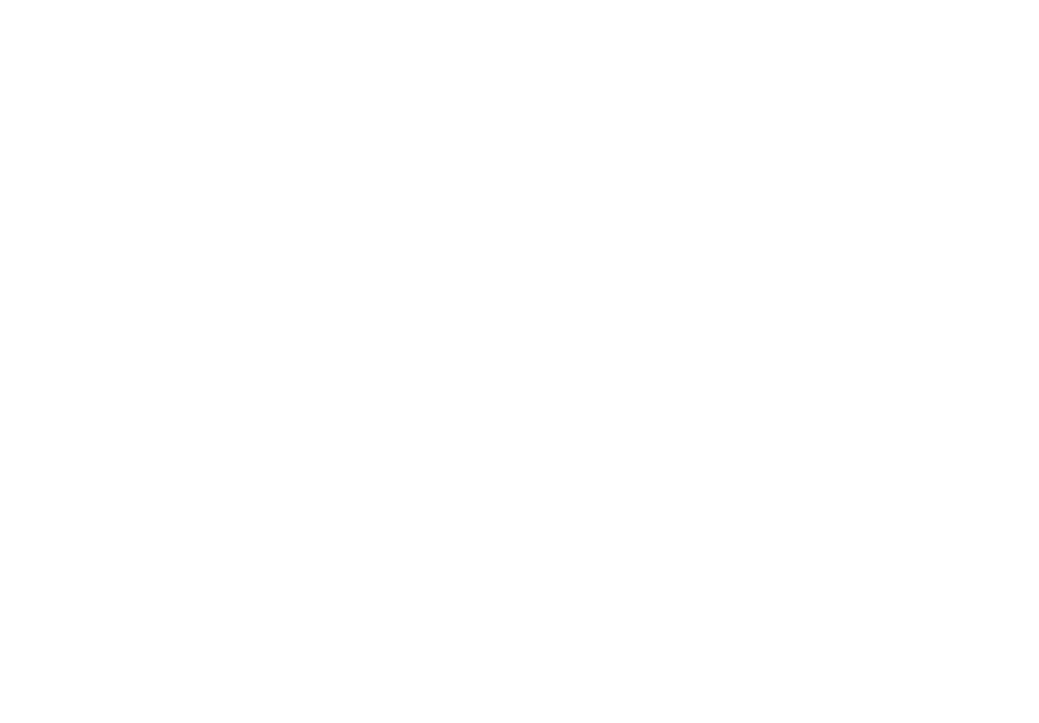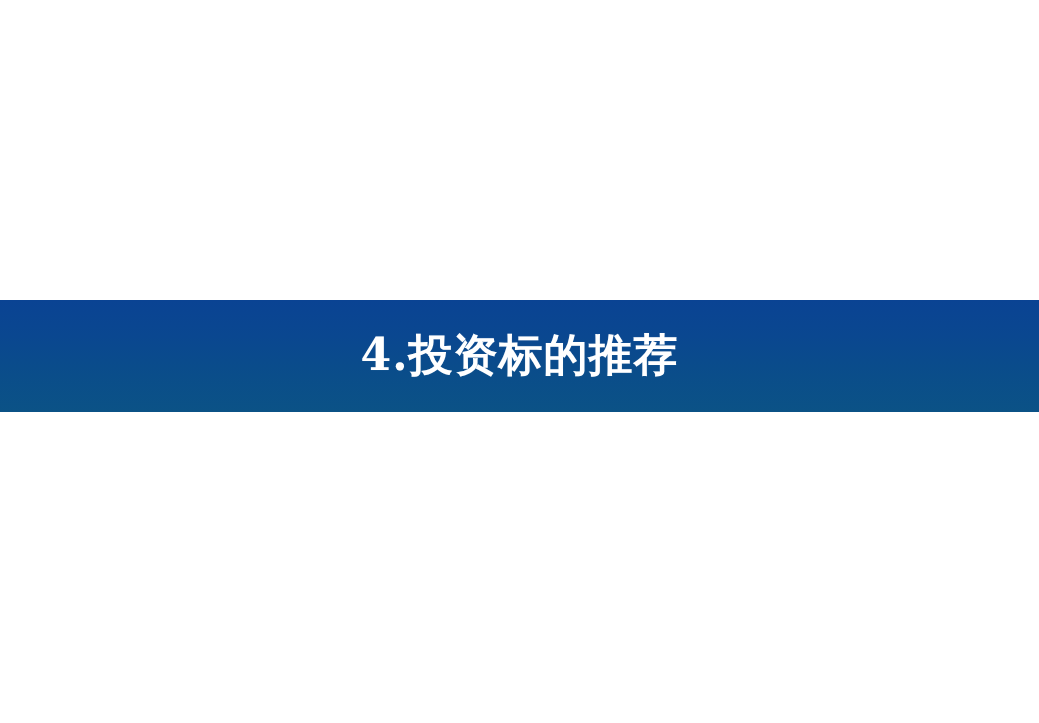--- a/index.html
+++ b/index.html
@@ -71,23 +71,20 @@
     height: 61px;
   }
 </style>
 </head>
 <body>
 
 <div class="slide">
 
   <div class="upper-blank"></div>
 
-  <div class="section-band">
-    <div class="section-title">4.投资标的推荐</div>
-  </div>
 
   <div class="lower-blank"></div>
 
   <div class="footer">
 
     
 
     
 
     

